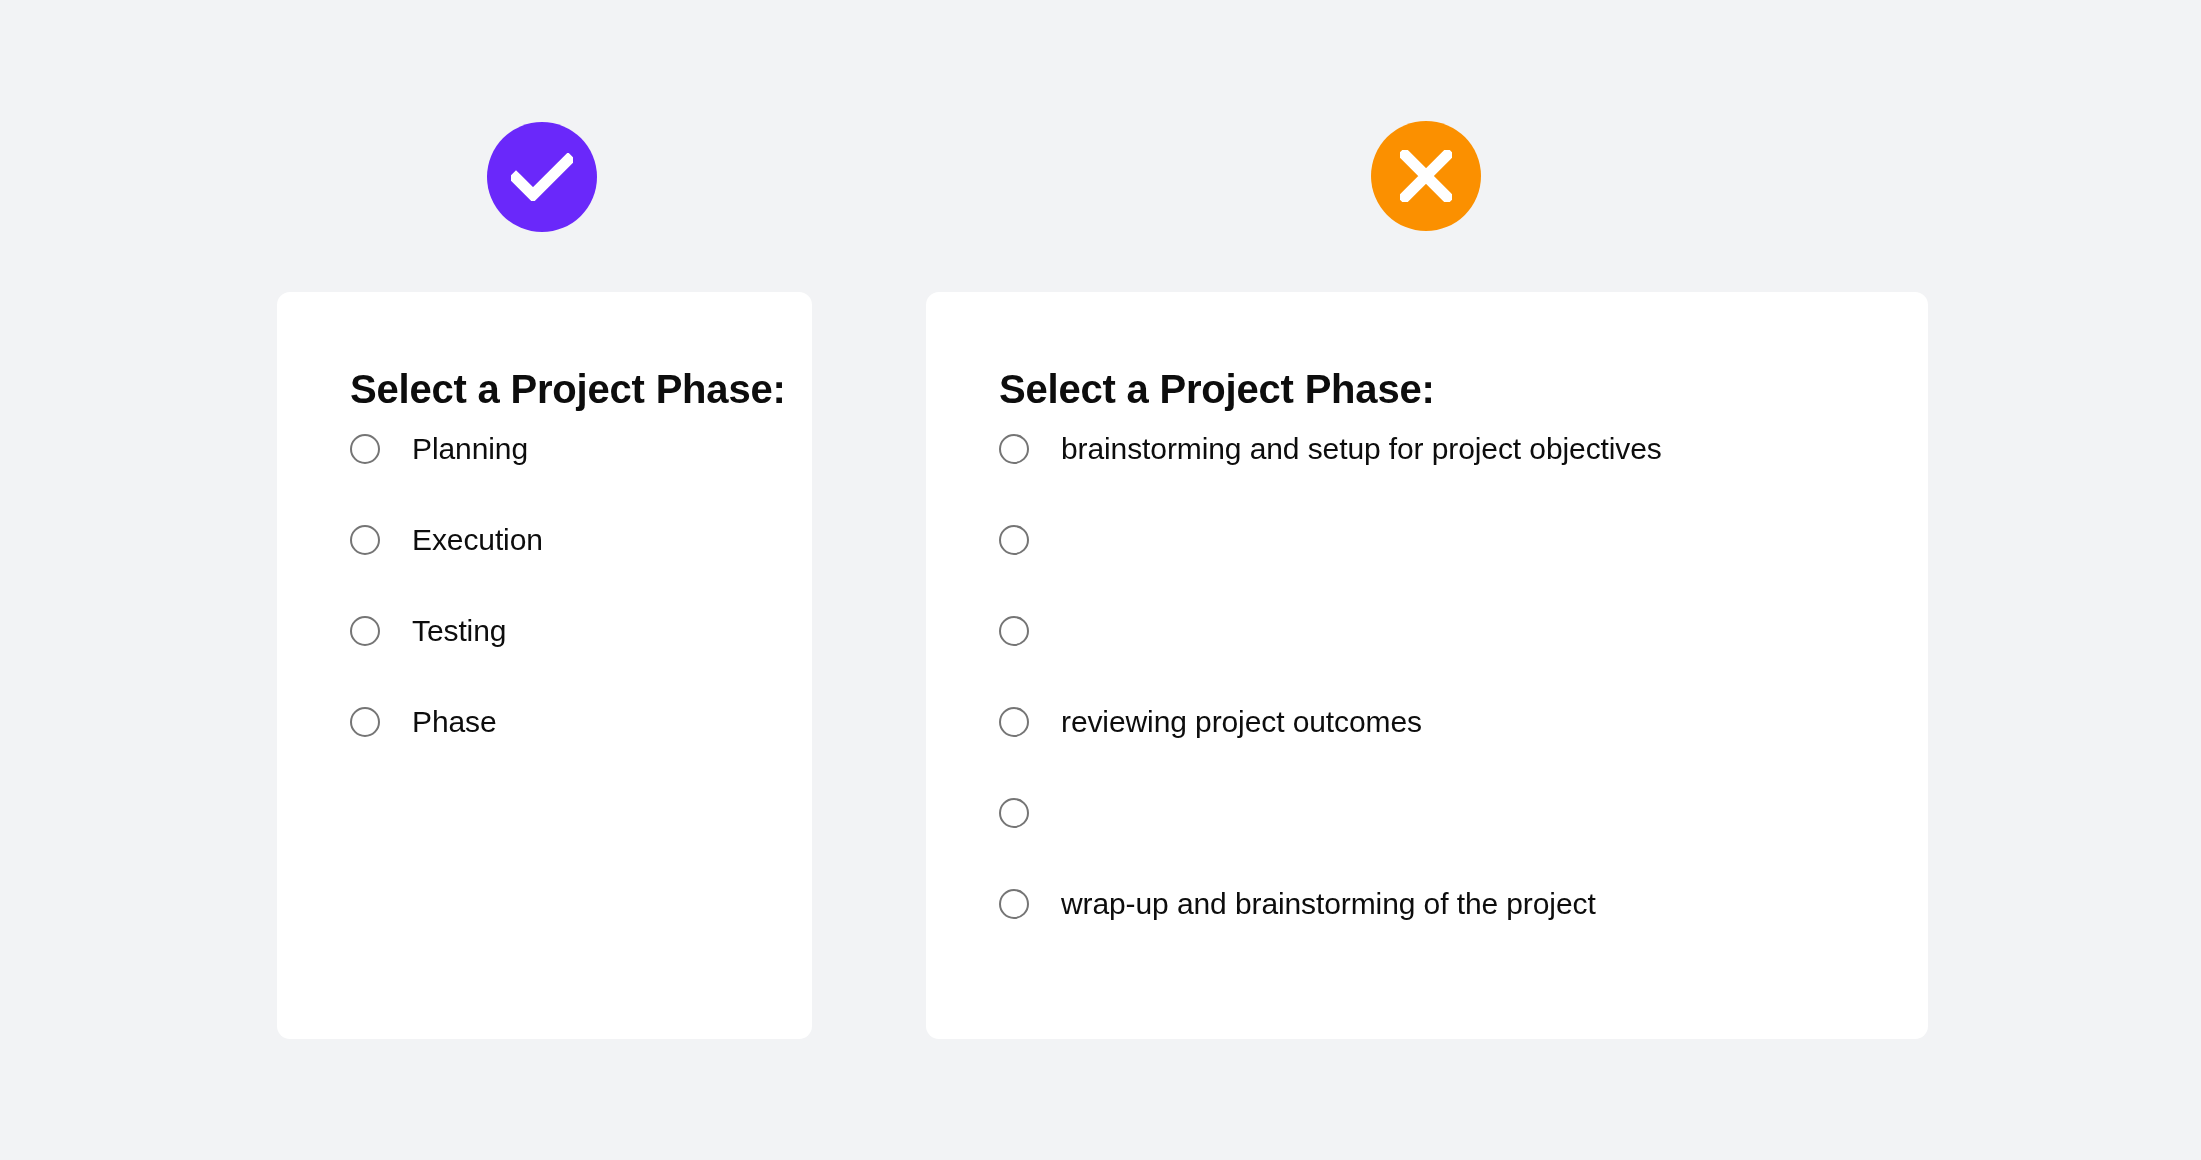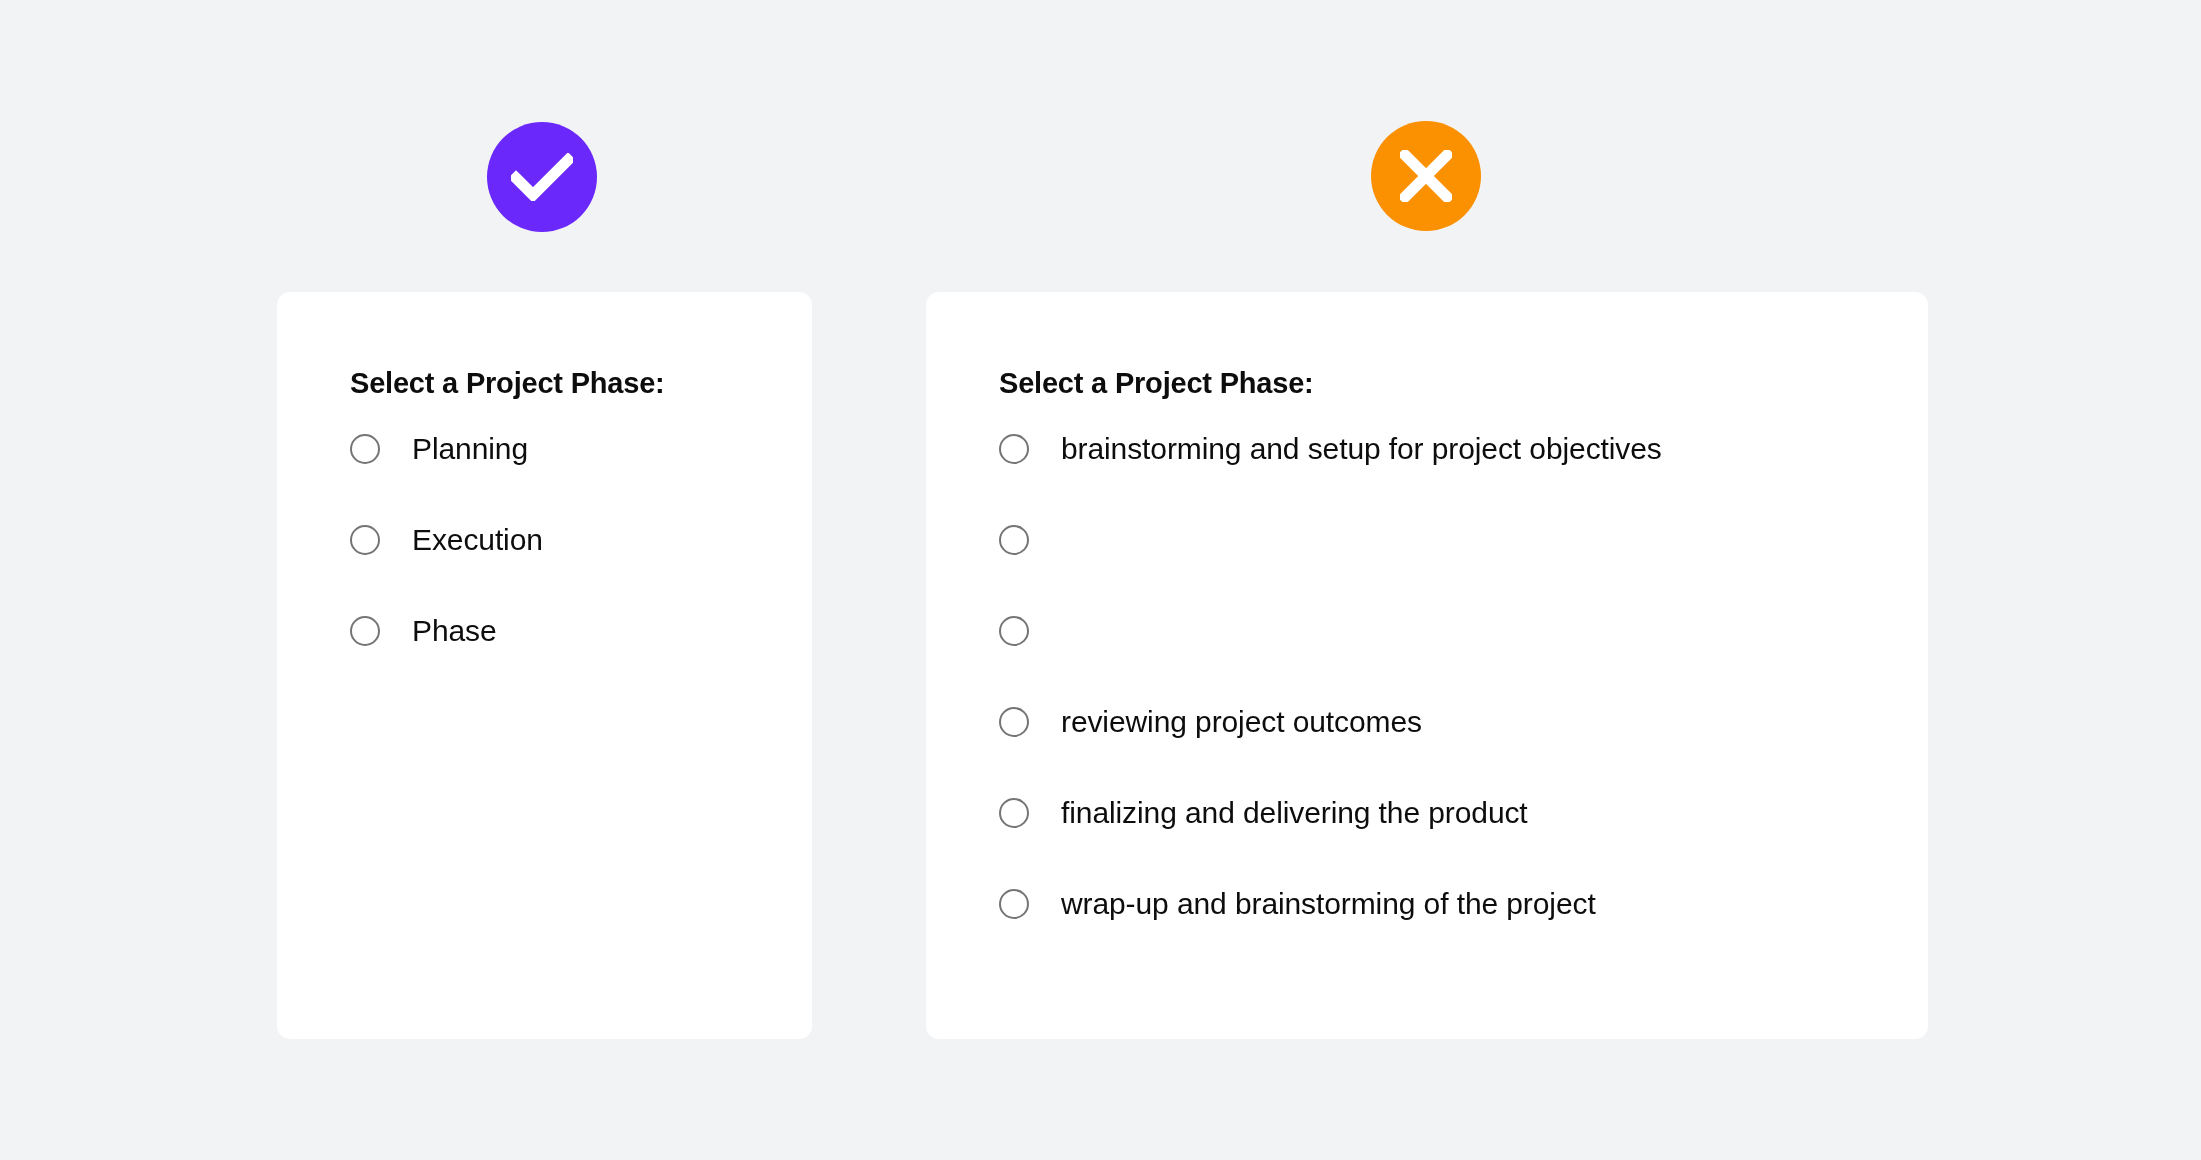--- a/index.html
+++ b/index.html
@@ -75,21 +75,21 @@
     left: 73px;
     top: 0;
     right: 0;
     bottom: 0;
   }
 
   .card-heading {
     position: absolute;
     top: 75px;
     left: 0;
-    font-size: 29px;
+    font-size: 40px;
     font-weight: bold;
     color: #0d0d0d;
     letter-spacing: -0.2px;
     white-space: nowrap;
   }
 
   .radio-list {
     position: absolute;
     top: 137px;
     left: 0;
@@ -152,20 +152,24 @@
         <li class="radio-row">
           <span class="radio-mark"></span>
           <span class="radio-label">Planning</span>
         </li>
         <li class="radio-row">
           <span class="radio-mark"></span>
           <span class="radio-label">Execution</span>
         </li>
         <li class="radio-row">
           <span class="radio-mark"></span>
+          <span class="radio-label">Testing</span>
+        </li>
+        <li class="radio-row">
+          <span class="radio-mark"></span>
           <span class="radio-label">Phase</span>
         </li>
       </ul>
     </div>
   </div>
 
   <div class="card" id="card-bad">
     <div class="card-inner">
       <div class="card-heading">Select a Project Phase:</div>
       <ul class="radio-list">
@@ -178,21 +182,20 @@
         </li>
         <li class="radio-row">
           <span class="radio-mark"></span>
         </li>
         <li class="radio-row">
           <span class="radio-mark"></span>
           <span class="radio-label">reviewing project outcomes</span>
         </li>
         <li class="radio-row">
           <span class="radio-mark"></span>
-          <span class="radio-label">finalizing and delivering the product</span>
         </li>
         <li class="radio-row">
           <span class="radio-mark"></span>
           <span class="radio-label">wrap-up and brainstorming of the project</span>
         </li>
       </ul>
     </div>
   </div>
 
 </div>

